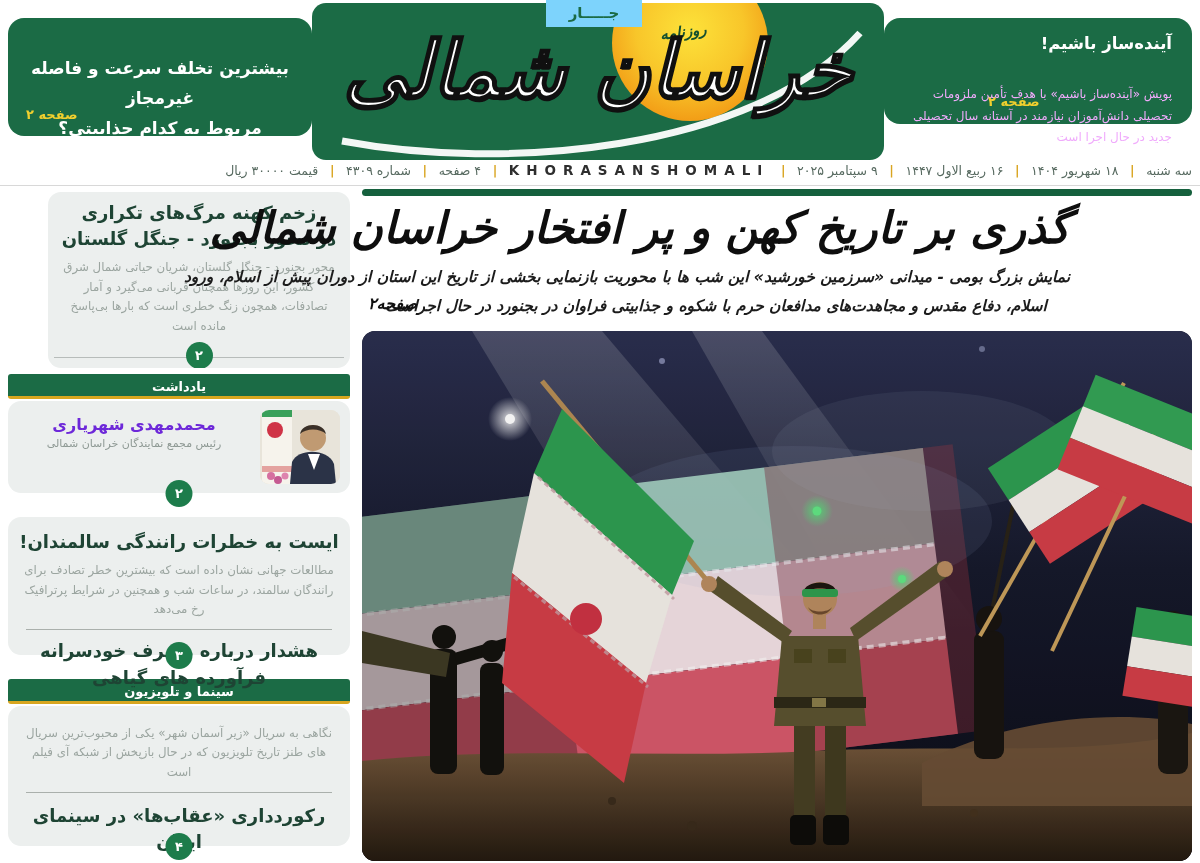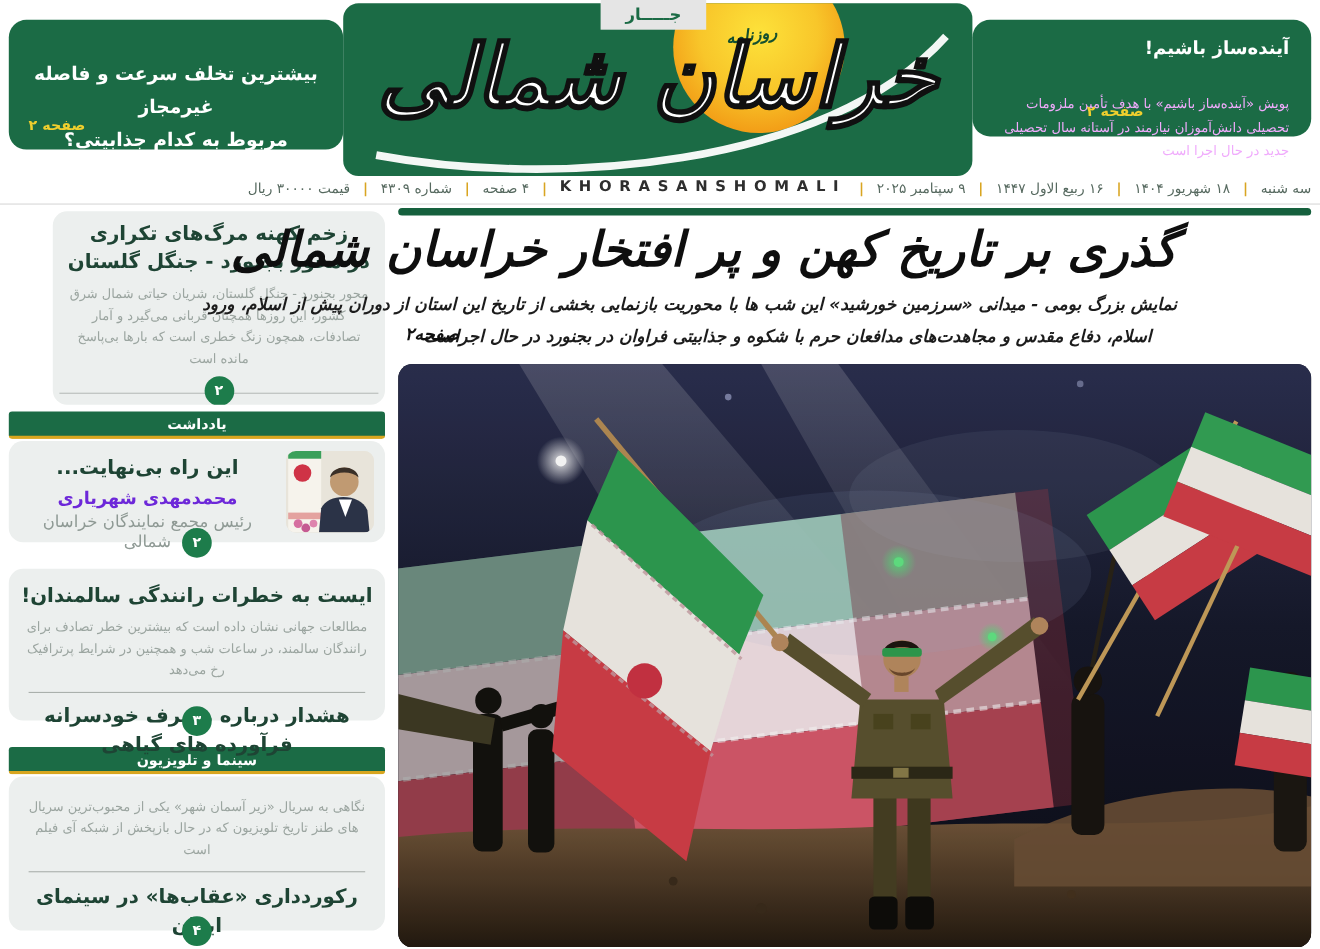--- a/index.html
+++ b/index.html
@@ -7,21 +7,21 @@
     font-family:"DejaVu Sans", sans-serif; }
   .abs { position:absolute; }
   #page { position:relative; width:1200px; height:863px; background:#fff; }
 
   
   .green-box { background:#1b6b45; }
   #box-left  { left:8px;  top:18px; width:304px; height:118px; border-radius:16px; z-index:2; }
   #box-mid   { left:312px; top:3px; width:572px; height:157px; border-radius:14px; z-index:1; overflow:hidden; }
   #box-right { left:884px; top:18px; width:308px; height:106px; border-radius:16px; z-index:2; }
 
-  #tag-pink { left:546px; top:0; width:96px; height:27px; background:#e5e5e5; z-index:5;
+  #tag-pink { left:546px; top:0; width:96px; height:27px; background:#7dd3fc; z-index:5;
     color:#1b6b45; font-weight:bold; font-size:15px; text-align:center; line-height:27px; }
 
   #sun { position:absolute; left:300px; top:-38px; width:156px; height:156px; border-radius:50%;
     background:radial-gradient(circle at 50% 42%, #fde23a 0%, #f8c62a 45%, #f29a15 78%, #ef8d10 100%); }
   #rooznameh { position:absolute; left:348px; top:20px; color:#14502f; font-size:15px;
     font-style:italic; font-weight:bold; transform:rotate(-7deg); }
   #swoosh { position:absolute; left:0; top:0; }
   #masthead-title { position:absolute; left:0; top:22px; width:100%; text-align:center;
     font-size:78px; font-weight:bold; font-style:italic; color:#fff; white-space:nowrap;
     -webkit-text-stroke:2.5px #101010; text-shadow:0 2px 0 #111; }
@@ -57,21 +57,21 @@
   .sec-card { margin-top:2px; }
   .badge-float { position:absolute; left:50%; transform:translateX(-50%); bottom:-14px; z-index:3; }
   .divider-inset { height:1px; background:#aab0ac; margin:10px 18px 0; }
 
   #card1 { height:176px; padding-top:8px; margin-bottom:6px;margin-left:40px; }
   #note-card { height:92px; margin-bottom:24px; padding:10px 100px 8px 10px; overflow:visible; }
   #note-photo { position:absolute; right:10px; top:9px; width:80px; height:74px; border-radius:9px;
     overflow:hidden; background:#e8e4da; }
   #note-card .title { font-size:18px; margin-top:2px; }
   #note-author { color:#6d28d9; font-size:16px; font-weight:bold; margin-top:4px; }
-  #note-role { color:#8e9994; font-size:15px; margin-top:3px; }
+  #note-role { color:#8e9994; font-size:11px; margin-top:3px; }
   #health-card { height:138px; margin-bottom:24px; padding-top:12px; overflow:visible; }
   #cinema-card { height:140px; padding-top:12px; overflow:visible; }
 
   
   #main { left:362px; top:189px; width:708px;font-style:italic; }
   #green-strip { width:830px; height:7px; background:#15603d; border-radius:4px; }
   #headline { margin-top:6px; direction:rtl; text-align:center; white-space:nowrap;
     font-size:44px; font-weight:bold; color:#0e0e0e; letter-spacing:-1px; }
   #subhead { position:relative; margin-top:10px; direction:rtl; text-align:center;
     font-size:15.5px; font-weight:bold; color:#1c1c1c; line-height:1.9; }
@@ -159,21 +159,20 @@
           <circle cx="15" cy="20" r="8" fill="#cf3346"></circle>
           <circle cx="11" cy="66" r="4" fill="#d66fa0"></circle>
           <circle cx="18" cy="70" r="4" fill="#c55a92"></circle>
           <circle cx="25" cy="66" r="3.5" fill="#de84ae"></circle>
           <path d="M32 52 C38 38 68 38 74 54 L76 74 L30 74 Z" fill="#2b3347"></path>
           <polygon points="48,44 60,44 54,60" fill="#fff"></polygon>
           <circle cx="53" cy="28" r="13" fill="#c09a72"></circle>
           <path d="M40 24 C42 12 64 12 66 24 C60 18 46 18 40 24 Z" fill="#3a3028"></path>
         </svg>
       </div>
-      <div class="title">این راه بی‌نهایت...</div>
       <div id="note-author">محمدمهدی شهریاری</div>
       <div id="note-role">رئیس مجمع نمایندگان خراسان شمالی</div>
       <span class="badge badge-float">۲</span>
     </div>
 
     <div class="card sec-card" id="health-card">
       <div class="title">ایست به خطرات رانندگی سالمندان!</div>
       <div class="body">مطالعات جهانی نشان داده است که بیشترین خطر تصادف برای رانندگان سالمند، در ساعات شب و همچنین در شرایط پرترافیک رخ می‌دهد</div>
       <div class="divider-inset"></div>
       <div class="title" style="margin-top:8px">هشدار درباره مصرف خودسرانه فرآورده های گیاهی</div>

